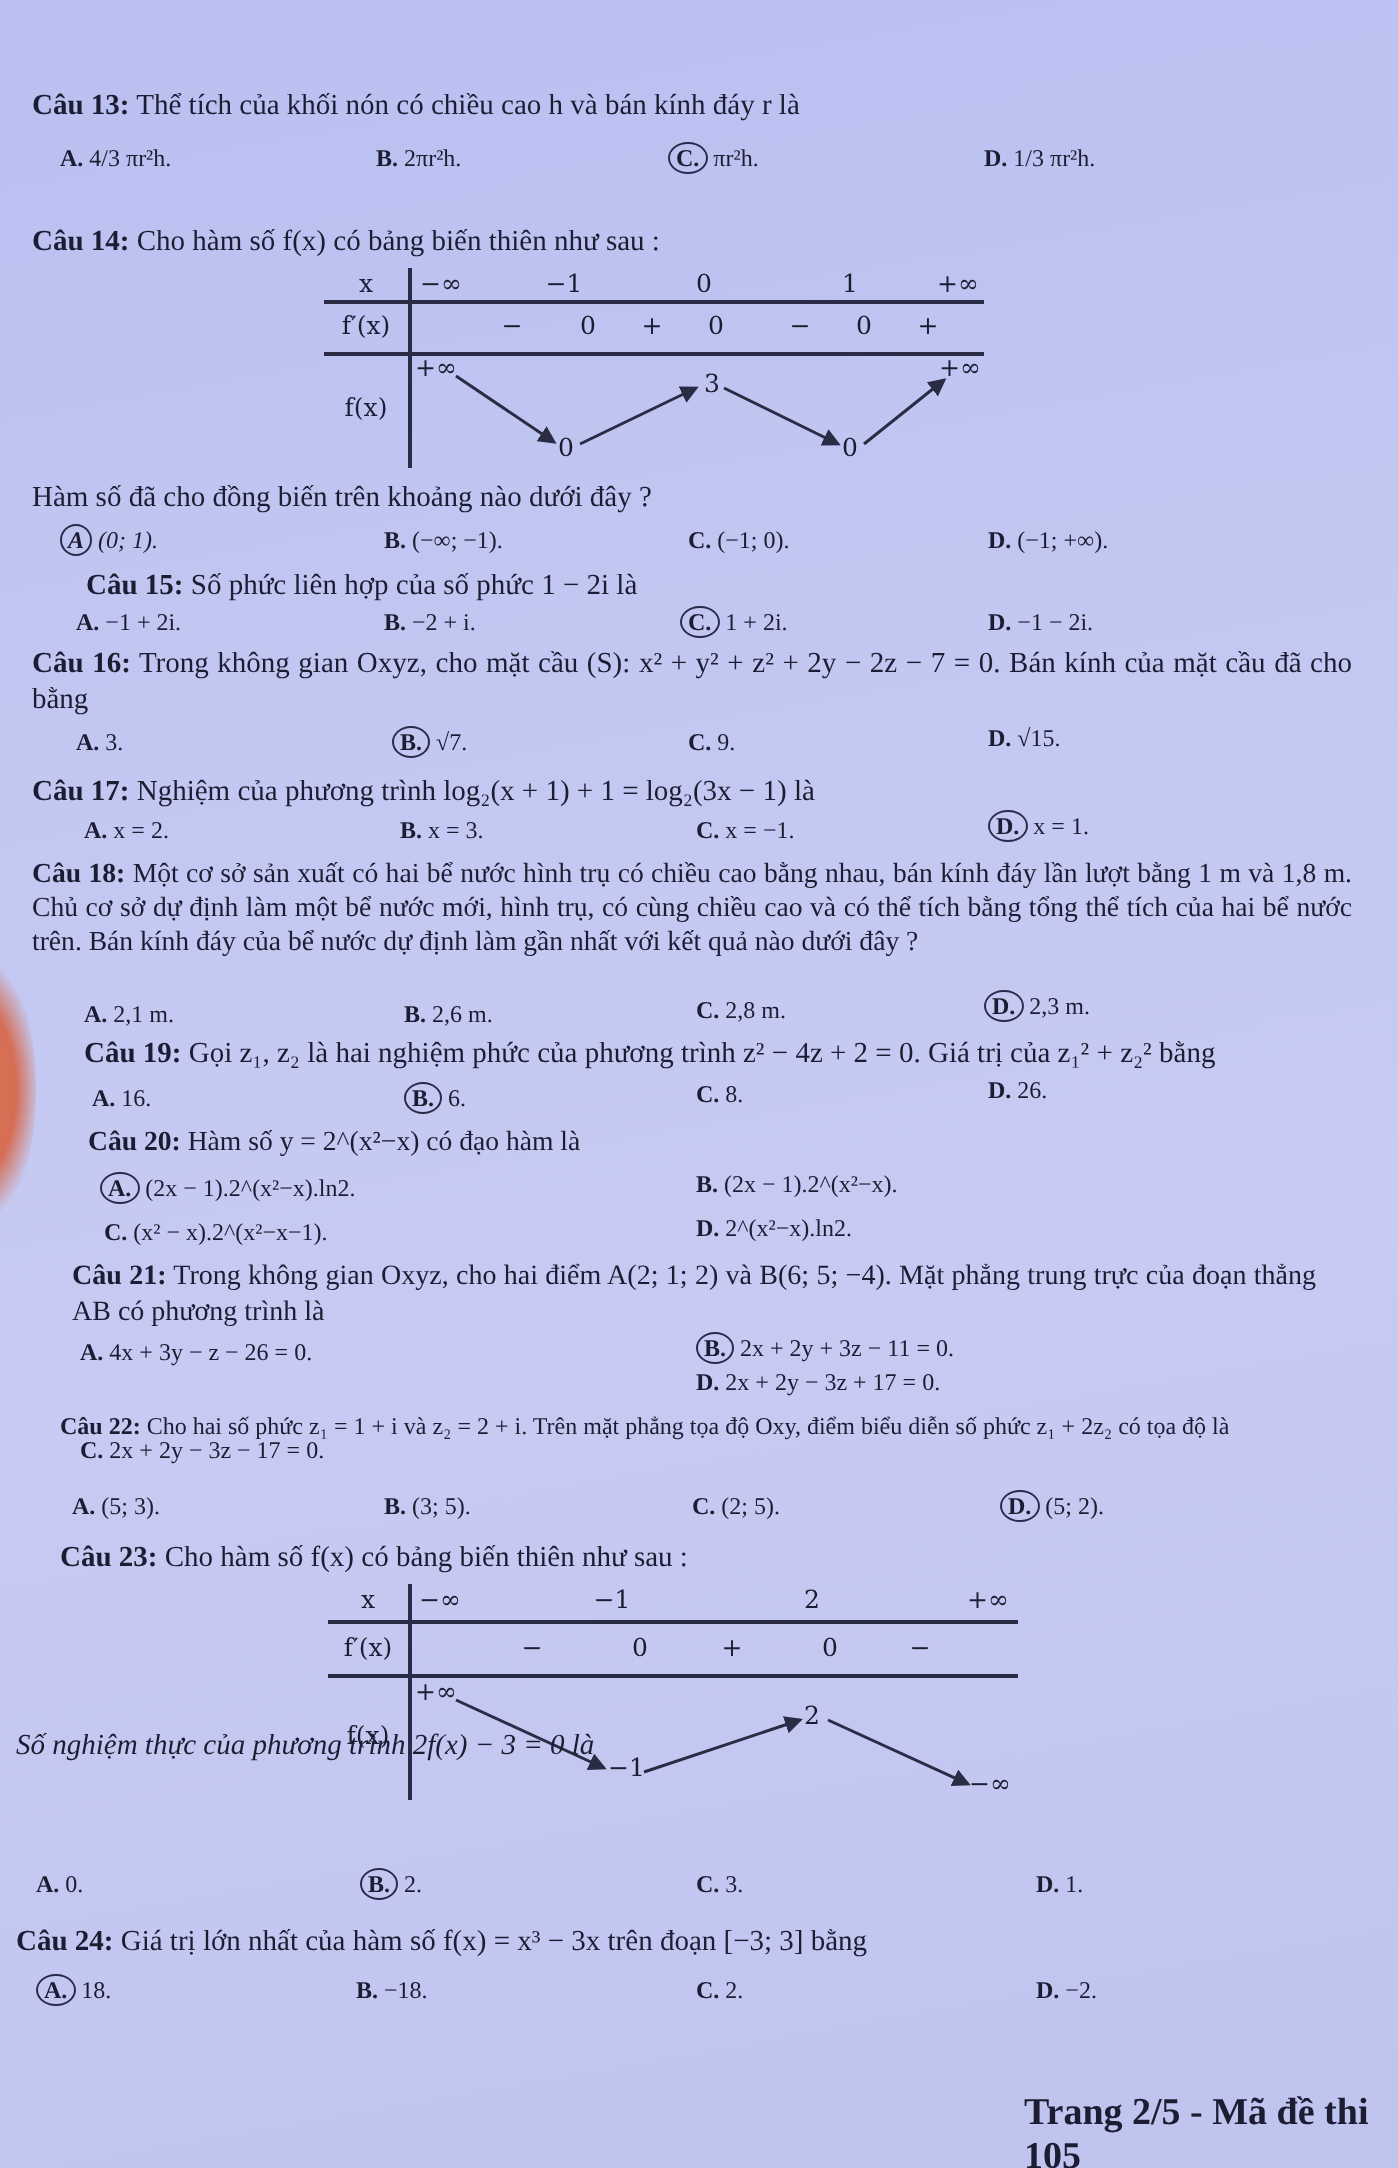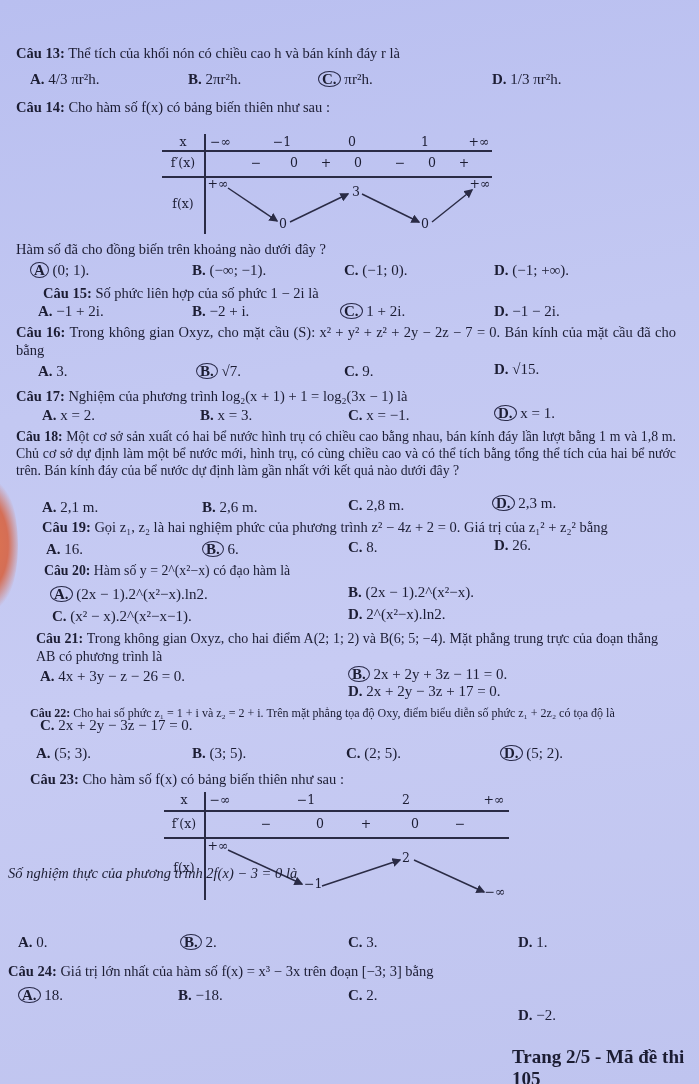--- a/index.html
+++ b/index.html
@@ -14,21 +14,21 @@
     border-radius: 50%;
     background: radial-gradient(ellipse at 30% 50%, #e0764f 0%, #d56e55 50%, rgba(200,120,130,0) 75%);
   }
   .page { position: absolute; left: 0; top: 0; width: 699px; height: 1084px; }
   .q {
     position: absolute; left: 16px; font-size: 14.5px; line-height: 18px;
     white-space: nowrap;
   }
   .q .lbl { font-weight: bold; }
   .wrap { white-space: normal; width: 660px; text-align: justify; }
-  .opt { position: absolute; font-size: 15px; line-height: 18px; white-space: nowrap; }
+  .opt { position: absolute; font-size: 12px; line-height: 18px; white-space: nowrap; }
   .opt .letter { font-weight: bold; }
   .circled { display: inline-block; border: 1.5px solid #2a2b4a; border-radius: 50%; padding: 0 3px; line-height: 14px; }
 
   .bbt { position: absolute; font-family: "DejaVu Serif", serif; font-size: 12.5px; color: #1c1d33; }
   .bbt .hline { position: absolute; height: 2px; background: #2a2b45; }
   .bbt .vline { position: absolute; width: 2px; background: #2a2b45; }
   .bbt .cell { position: absolute; text-align: center; }
   .bbt svg { position: absolute; left: 0; top: 0; overflow: visible; }
 
   .footer { position: absolute; left: 512px; top: 1046px; font-size: 19px; font-weight: bold; }
@@ -39,24 +39,24 @@
 <div class="finger"></div>
 
 <div class="page">
 
   <div class="q" style="top:44px;">
     <span class="lbl">Câu 13:</span>
     <span>Thể tích của khối nón có chiều cao h và bán kính đáy r là</span>
   </div>
   <div class="opt" style="left:30px; top:70px;"><span class="letter">A.</span> <span>4/3 πr²h.</span></div>
   <div class="opt" style="left:188px; top:70px;"><span class="letter">B.</span> <span>2πr²h.</span></div>
-  <div class="opt" style="left:318px; top:70px;text-align:center;"><span class="letter circled">C.</span> <span>πr²h.</span></div>
+  <div class="opt" style="left:334px; top:70px;text-align:center;"><span class="letter circled">C.</span> <span>πr²h.</span></div>
   <div class="opt" style="left:492px; top:70px;"><span class="letter">D.</span> <span>1/3 πr²h.</span></div>
 
-  <div class="q" style="top:98px;">
+  <div class="q" style="top:112px;">
     <span class="lbl">Câu 14:</span>
     <span>Cho hàm số f(x) có bảng biến thiên như sau :</span>
   </div>
 
   <div class="bbt" style="left:162px; top:134px; width:330px; height:100px;">
     <div class="hline" style="left:0; top:16px; width:330px;"></div>
     <div class="hline" style="left:0; top:42px; width:330px;"></div>
     <div class="vline" style="left:42px; top:0; height:100px;"></div>
     <div class="cell" style="left:0; top:0; width:42px;">x</div>
     <div class="cell" style="left:48px; top:0; width:20px;">−∞</div>
@@ -85,21 +85,21 @@
           </marker>
         </defs>
       <line x1="66" y1="54" x2="115" y2="87" stroke="#2a2b45" stroke-width="1.5" marker-end="url(#ah)"></line>
       <line x1="128" y1="88" x2="186" y2="60" stroke="#2a2b45" stroke-width="1.5" marker-end="url(#ah)"></line>
       <line x1="200" y1="60" x2="257" y2="88" stroke="#2a2b45" stroke-width="1.5" marker-end="url(#ah)"></line>
       <line x1="270" y1="88" x2="310" y2="56" stroke="#2a2b45" stroke-width="1.5" marker-end="url(#ah)"></line>
     </svg>
   </div>
 
   <div class="q" style="top:240px;">Hàm số đã cho đồng biến trên khoảng nào dưới đây ?</div>
-  <div class="opt" style="left:30px; top:261px;"><span class="letter circled">A</span> <span>(0; 1).</span></div>
+  <div class="opt" style="left:30px; top:261px;font-style:italic;"><span class="letter circled">A</span> <span>(0; 1).</span></div>
   <div class="opt" style="left:192px; top:261px;"><span class="letter">B.</span> <span>(−∞; −1).</span></div>
   <div class="opt" style="left:344px; top:261px;"><span class="letter">C.</span> <span>(−1; 0).</span></div>
   <div class="opt" style="left:494px; top:261px;"><span class="letter">D.</span> <span>(−1; +∞).</span></div>
 
   <div class="q" style="top:284px;margin-left:27px;">
     <span class="lbl">Câu 15:</span>
     <span>Số phức liên hợp của số phức 1 − 2i là</span>
   </div>
   <div class="opt" style="left:38px; top:302px;"><span class="letter">A.</span> <span>−1 + 2i.</span></div>
   <div class="opt" style="left:192px; top:302px;"><span class="letter">B.</span> <span>−2 + i.</span></div>
@@ -207,16 +207,16 @@
   <div class="opt" style="left:348px; top:933px;"><span class="letter">C.</span> <span>3.</span></div>
   <div class="opt" style="left:518px; top:933px;"><span class="letter">D.</span> <span>1.</span></div>
 
   <div class="q" style="top:962px; left:8px;">
     <span class="lbl">Câu 24:</span>
     <span>Giá trị lớn nhất của hàm số f(x) = x³ − 3x trên đoạn [−3; 3] bằng</span>
   </div>
   <div class="opt" style="left:18px; top:986px;"><span class="letter circled">A.</span> <span>18.</span></div>
   <div class="opt" style="left:178px; top:986px;"><span class="letter">B.</span> <span>−18.</span></div>
   <div class="opt" style="left:348px; top:986px;"><span class="letter">C.</span> <span>2.</span></div>
-  <div class="opt" style="left:518px; top:986px;margin-top:20px;"><span class="letter">D.</span> <span>−2.</span></div>
+  <div class="opt" style="left:518px; top:986px;"><span class="letter">D.</span> <span>−2.</span></div>
 
   <div class="footer">Trang 2/5 - Mã đề thi 105</div>
 </div>
 
 </body></html>

